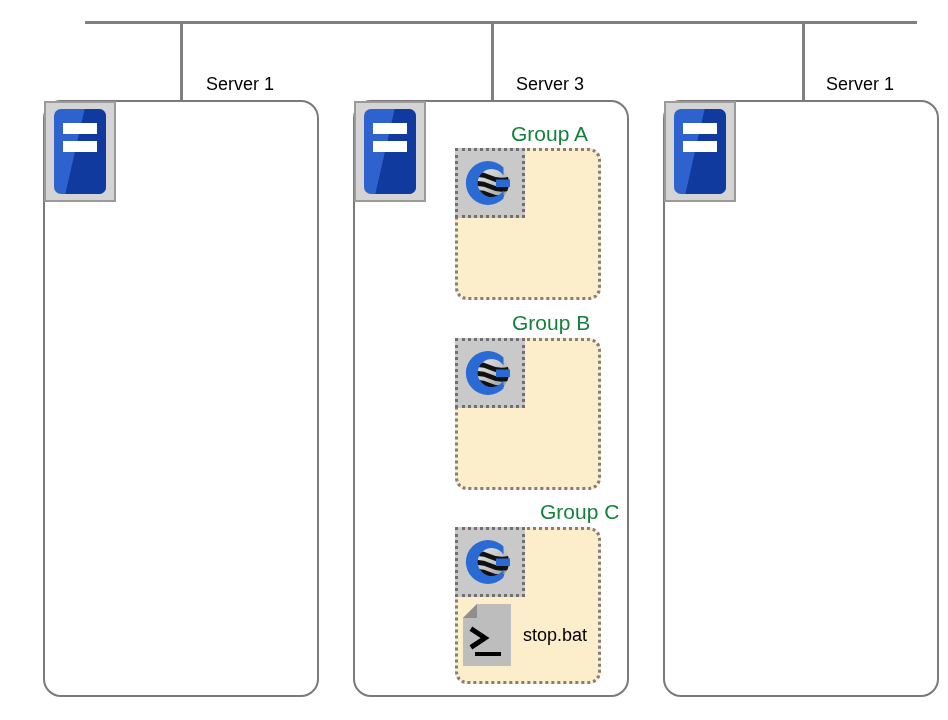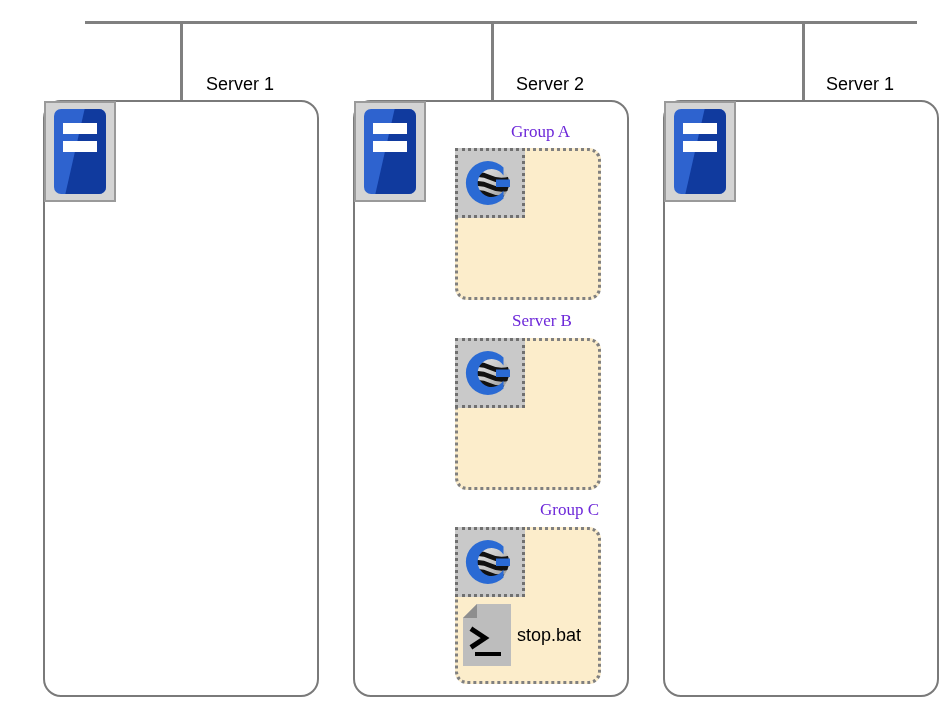--- a/index.html
+++ b/index.html
@@ -79,26 +79,25 @@
     z-index: 5;
   }
   .server-icon-1 { left: 44px; }
   .server-icon-2 { left: 354px; }
   .server-icon-3 { left: 664px; }
   .server-icon svg { display: block; }
 
   
   .group-label {
     position: absolute;
-    font-size: 17px;
-    color: #6d28d9;
+    font-size: 21px;
+    color: #15803d;
     white-space: nowrap;
     line-height: 1;
     z-index: 6;
-    font-family: Liberation Serif, serif;
   }
   .grp-lbl-a { left: 511px; top: 123px; }
   .grp-lbl-b { left: 512px; top: 312px; }
   .grp-lbl-c { left: 540px; top: 501px; }
 
   
   .group-box {
     position: absolute;
     left: 453px;
     width: 146px;
@@ -137,37 +136,37 @@
   }
   .script-icon {
     width: 52px;
     height: 66px;
     flex: 0 0 auto;
   }
   .script-icon svg { display: block; }
   .script-name {
     font-size: 18px;
     color: #000000;
-    margin-left: 4px;
+    margin-left: 10px;
     white-space: nowrap;
     line-height: 1;
   }
 </style>
 </head>
 <body>
 
 <div id="canvas">
 
   <div class="bus-line bus-horizontal"></div>
   <div class="bus-drop drop-1"></div>
   <div class="bus-drop drop-2"></div>
   <div class="bus-drop drop-3"></div>
 
   <div class="server-label srv-lbl-1">Server 1</div>
-  <div class="server-label srv-lbl-2">Server 2</div>
+  <div class="server-label srv-lbl-2">Server 3</div>
   <div class="server-label srv-lbl-3">Server 1</div>
 
   <div class="server-box server-box-1"></div>
 
   <div class="server-box server-box-2">
 
     <div class="group-box group-box-a" style="left:100px; top:46px;">
       <div class="gf-icon">
         <svg width="64" height="64" viewBox="0 0 64 64">
           <defs>
@@ -252,21 +251,21 @@
         </span>
         <span class="script-name">stop.bat</span>
       </div>
     </div>
 
   </div>
 
   <div class="server-box server-box-3"></div>
 
   <div class="group-label grp-lbl-a">Group A</div>
-  <div class="group-label grp-lbl-b">Server B</div>
+  <div class="group-label grp-lbl-b">Group B</div>
   <div class="group-label grp-lbl-c">Group C</div>
 
   <div class="server-icon server-icon-1">
     <svg width="68" height="97" viewBox="0 0 68 97">
       <defs>
         <clipPath id="srvClip1">
             <rect x="8" y="6" width="52" height="85" rx="7" ry="7"></rect>
           </clipPath>
       </defs>
       <rect x="8" y="6" width="52" height="85" rx="7" ry="7" fill="#2e63cf"></rect>

